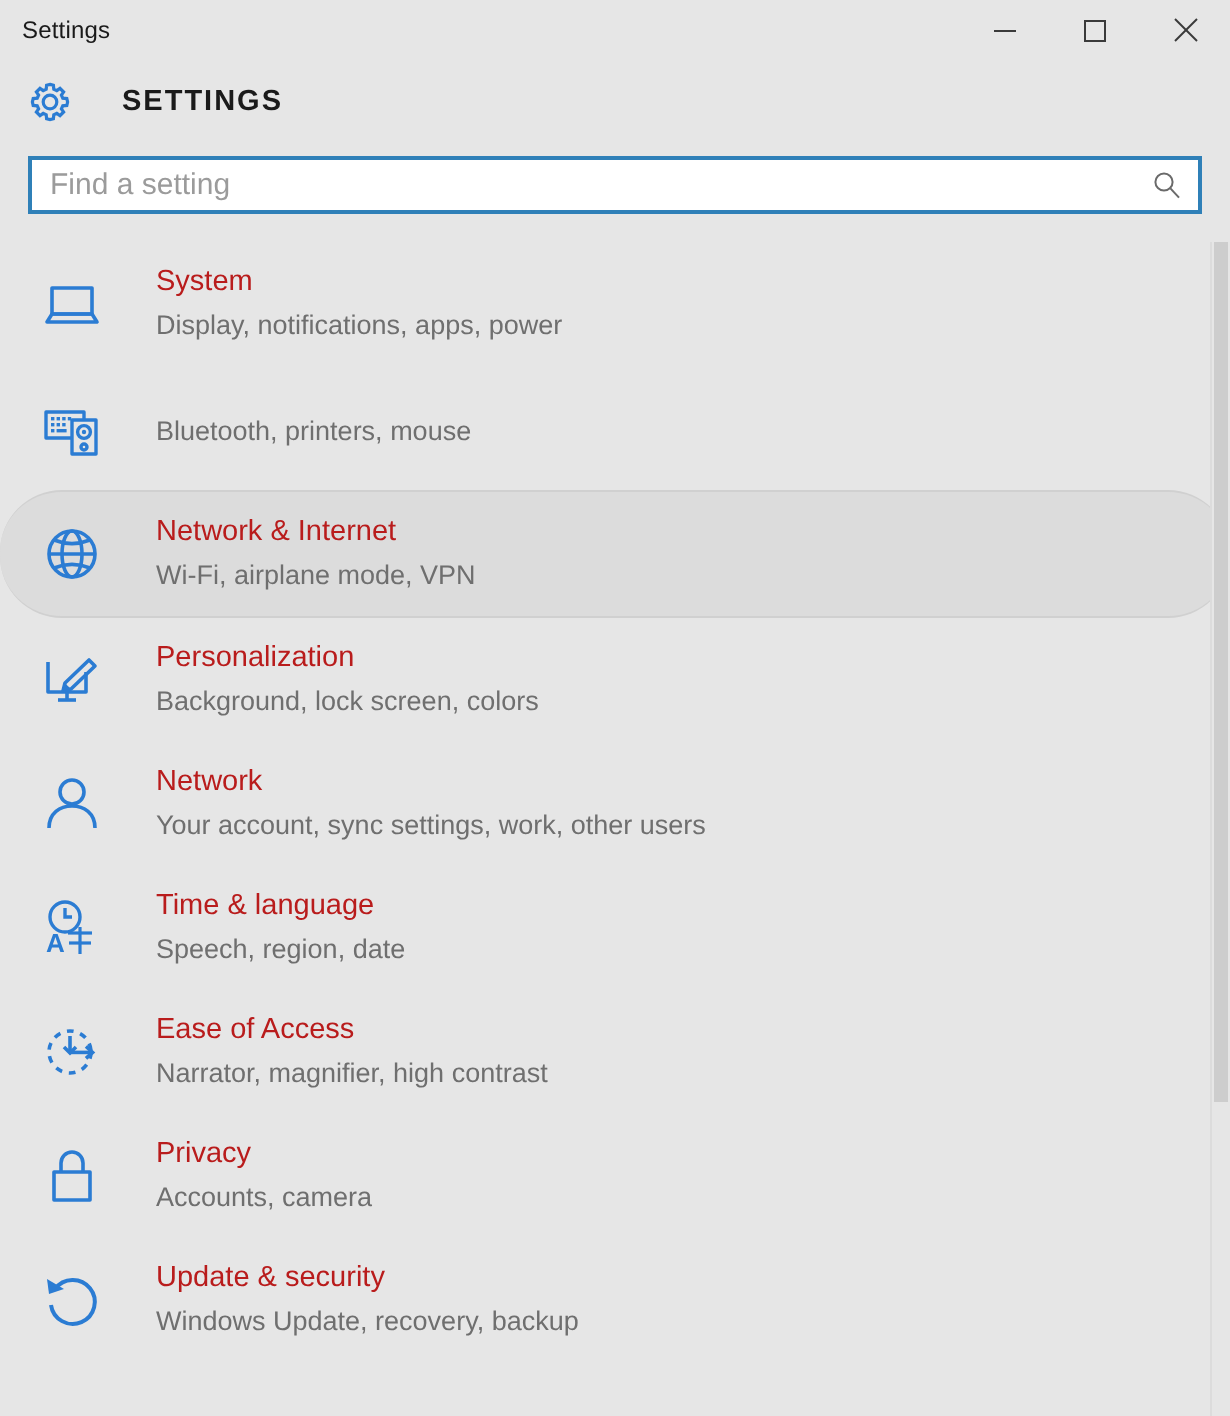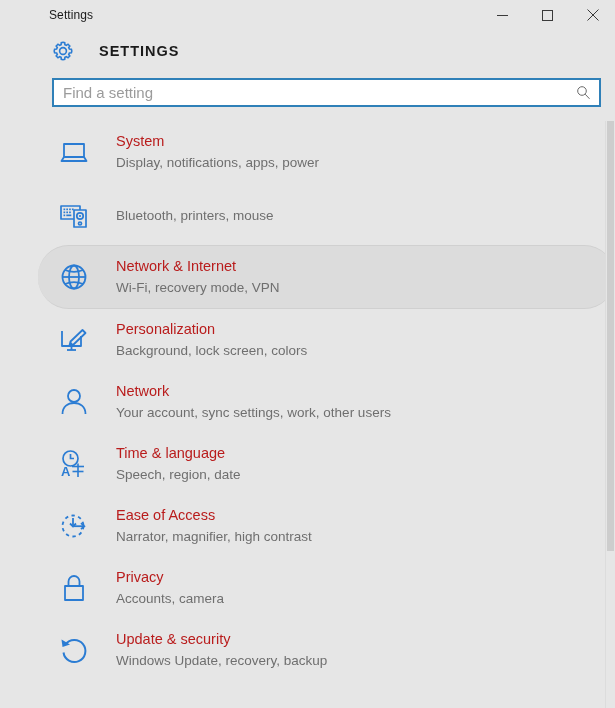--- a/index.html
+++ b/index.html
@@ -15,21 +15,20 @@
     -webkit-font-smoothing: antialiased;
   }
 
   .window {
     position: relative;
     width: 615px;
     height: 708px;
     background: #e6e6e6;
     box-sizing: border-box;
     overflow: hidden;
-    padding-left: 38px;
   }
 
   
   .titlebar {
     position: relative;
     height: 30px;
     background: #e6e6e6;
     display: flex;
     align-items: center;
     justify-content: space-between;
@@ -302,21 +301,21 @@
             <circle cx="17" cy="17" r="11.5"></circle>
             <ellipse cx="17" cy="17" rx="5" ry="11.5"></ellipse>
             <line x1="5.5" y1="17" x2="28.5" y2="17"></line>
             <path d="M8 10 Q17 13.6 26 10"></path>
             <path d="M8 24 Q17 20.4 26 24"></path>
           </g>
         </svg>
       </div>
       <div class="row-text">
         <div class="row-title">Network &amp; Internet</div>
-        <div class="row-sub">Wi-Fi, recovery mode, VPN</div>
+        <div class="row-sub">Wi-Fi, airplane mode, VPN</div>
       </div>
     </div>
 
     <div class="row">
       <div class="row-icon">
         <svg width="34" height="34" viewBox="0 0 34 34">
           <g fill="none" stroke="#2b7cd3" stroke-width="1.8" stroke-linejoin="round">
             <path d="M5 8 L5 23 L24 23 L24 13"></path>
             <line x1="14.5" y1="23" x2="14.5" y2="27"></line>
             <line x1="10" y1="27" x2="19" y2="27"></line>

